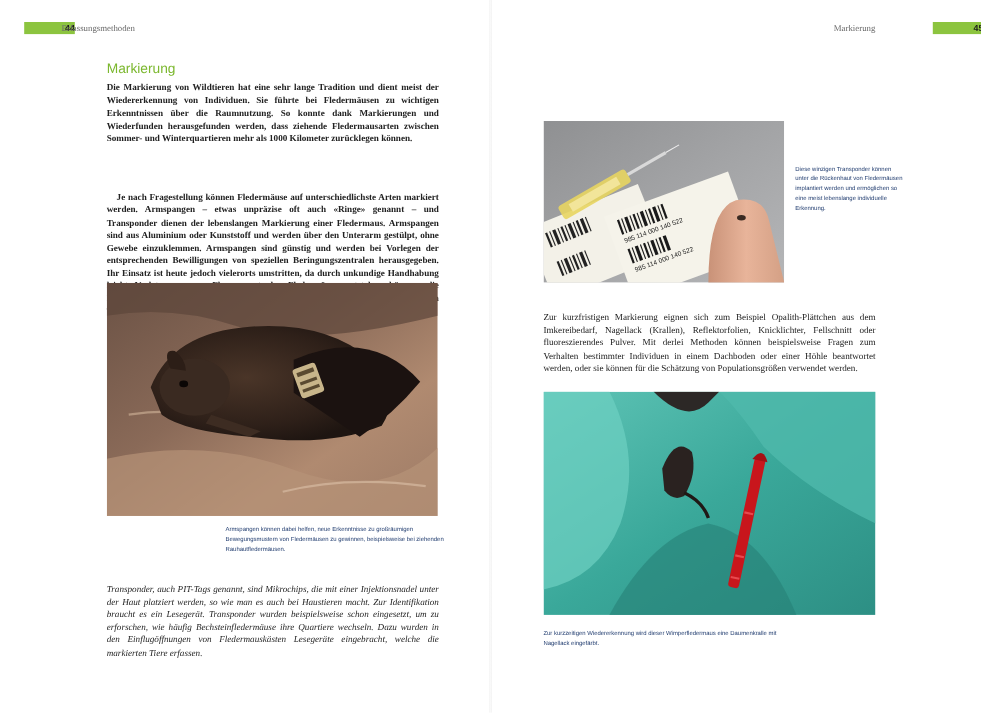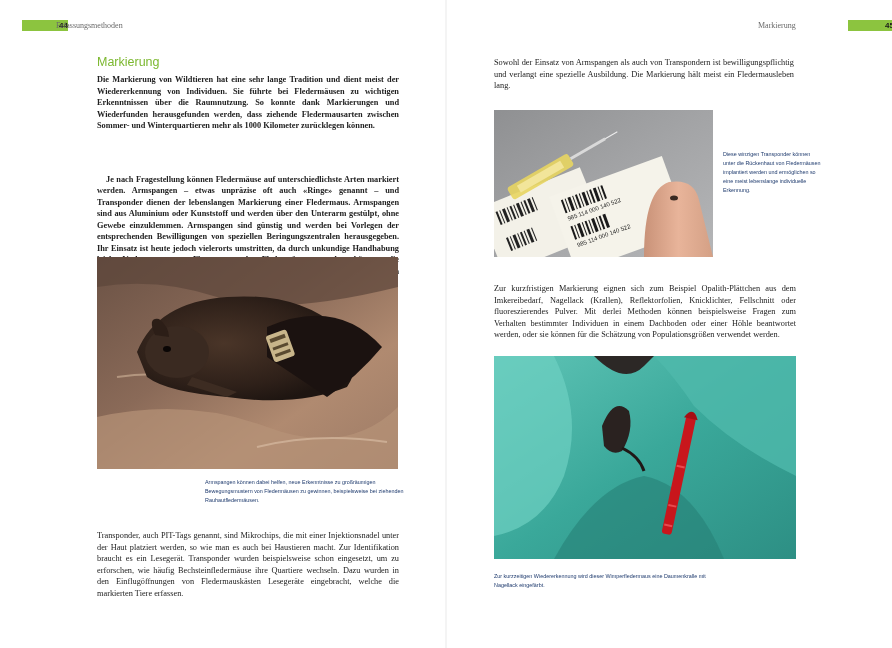--- a/index.html
+++ b/index.html
@@ -61,34 +61,31 @@
         <rect x="172" y="75" width="22" height="28" rx="3" fill="#c8b58a"></rect>
         <rect x="175" y="79" width="16" height="4" fill="#5a4a30"></rect>
         <rect x="175" y="88" width="16" height="3" fill="#5a4a30"></rect>
         <rect x="175" y="95" width="16" height="3" fill="#5a4a30"></rect>
       </g>
     </svg>
   </div>
 
   <div class="caption" style="left:205px; top:478px; width:200px;">Armspangen können dabei helfen, neue Erkenntnisse zu großräumigen Bewegungsmustern von Fledermäusen zu gewinnen, beispielsweise bei ziehenden Rauhautfledermäusen.</div>
 
-  <div class="body-text" style="left:97px; top:530px; width:302px;">
+  <div class="body-text" style="left:97px; top:530px; width:302px;font-style:italic;">
     <p>Transponder, auch PIT-Tags genannt, sind Mikrochips, die mit einer Injektionsnadel unter der Haut platziert werden, so wie man es auch bei Haustieren macht. Zur Identifikation braucht es ein Lesegerät. Transponder wurden beispielsweise schon eingesetzt, um zu erforschen, wie häufig Bechsteinfledermäuse ihre Quartiere wechseln. Dazu wurden in den Einflugöffnungen von Fledermauskästen Lesegeräte eingebracht, welche die markierten Tiere erfassen.</p>
   </div>
 </div>
 
 <div class="gutter"></div>
 
 <div class="page page-right">
   <div class="running-head" style="left:312px;">Markierung</div>
   <div class="pg-num" style="left:402px;">45</div>
 
-  <div class="body-text" style="left:48px; top:57px; width:300px;">
-    <p>Sowohl der Einsatz von Armspangen als auch von Transpondern ist bewilligungspflichtig und verlangt eine spezielle Ausbildung. Die Markierung hält meist ein Fledermausleben lang.</p>
-  </div>
 
   <div class="photo" style="left:48px; top:110px; width:219px; height:147px;">
     <svg width="219" height="147" viewBox="0 0 219 147">
       <defs>
         <linearGradient id="bg2" x1="0" y1="0" x2="1" y2="1">
           <stop offset="0" stop-color="#8f9092"></stop>
           <stop offset="0.5" stop-color="#a3a4a6"></stop>
           <stop offset="1" stop-color="#b5b6b8"></stop>
         </linearGradient>
         <linearGradient id="finger" x1="0" y1="0" x2="1" y2="0">

